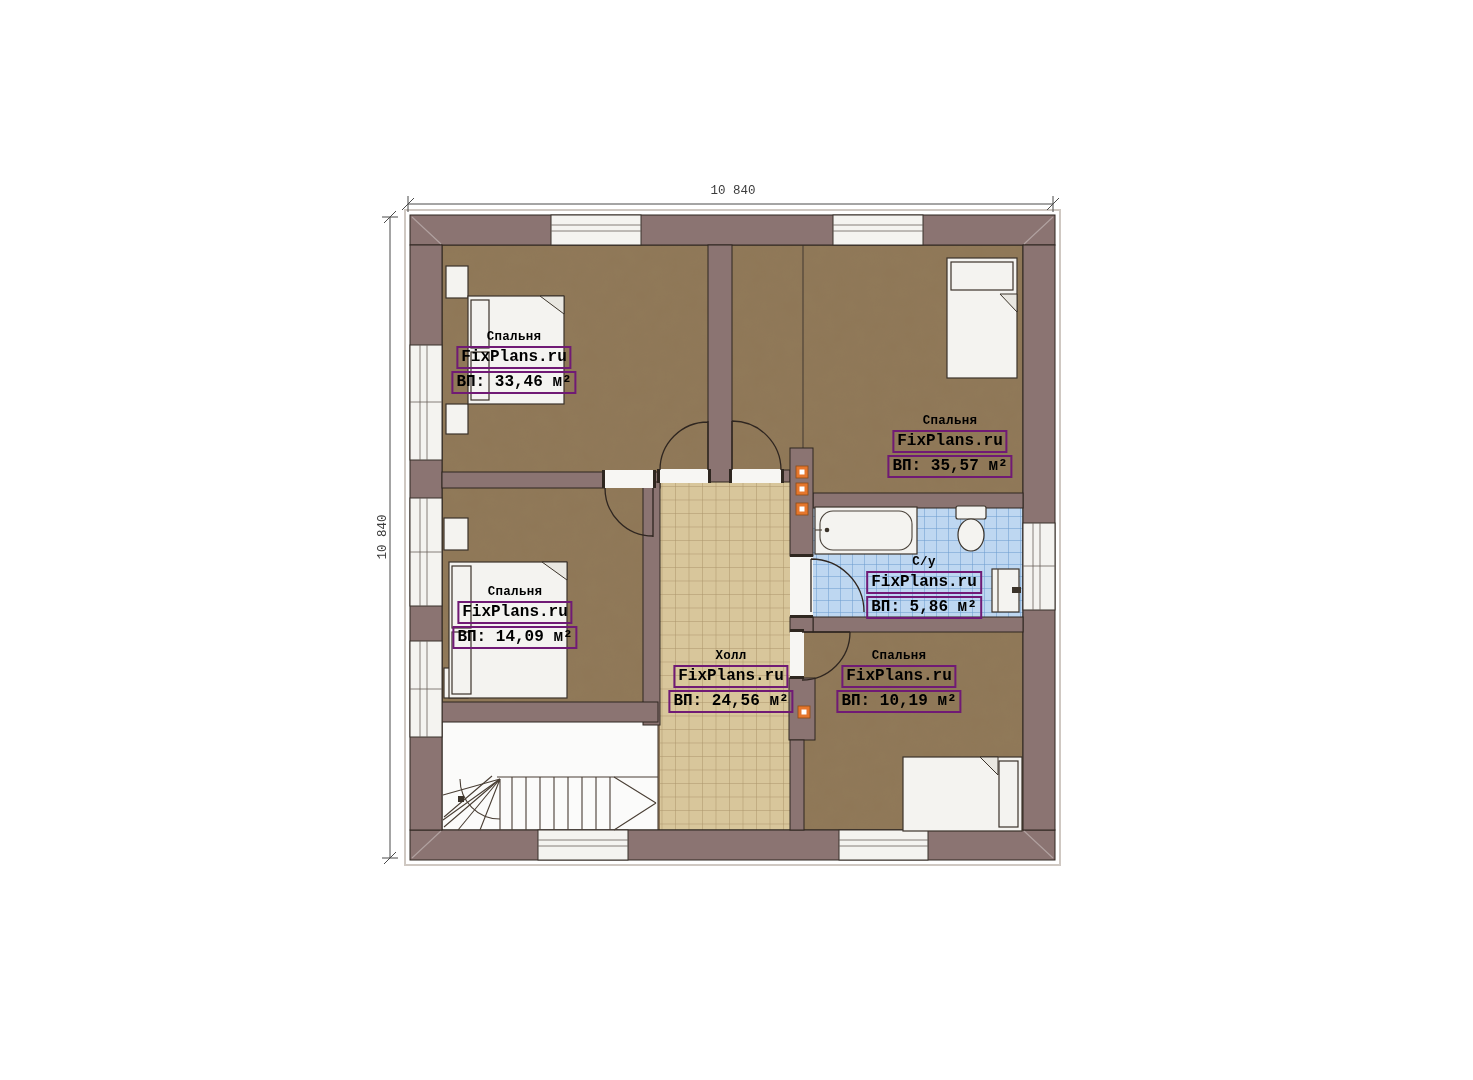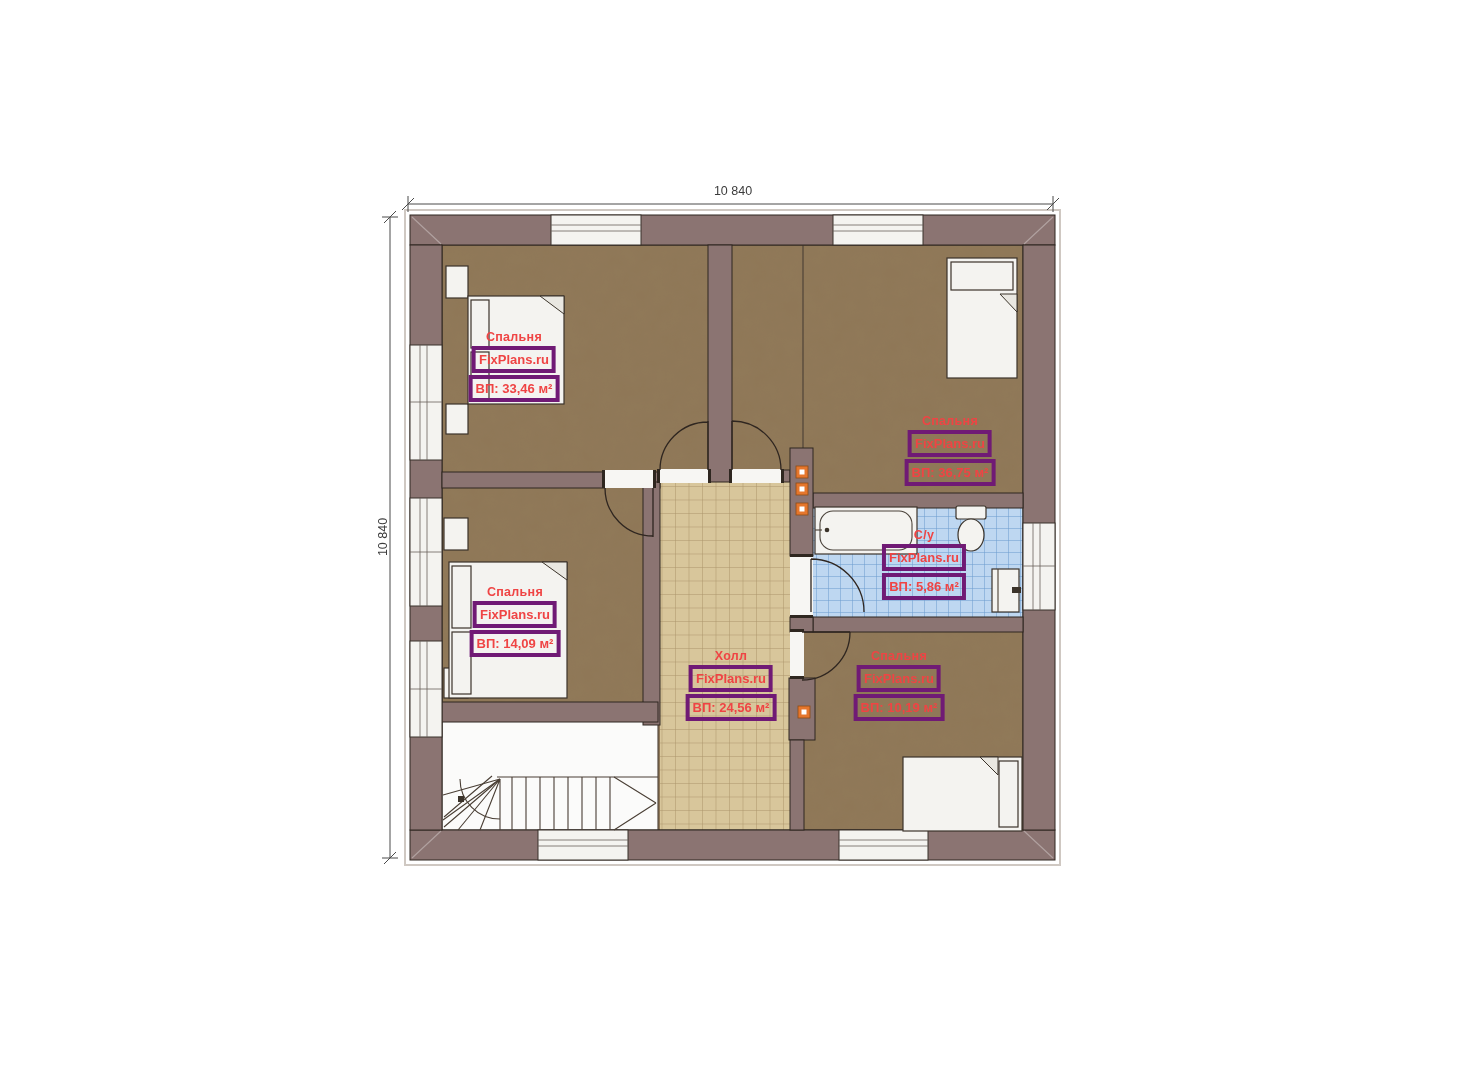--- a/index.html
+++ b/index.html
@@ -1,17 +1,17 @@
 <!DOCTYPE html>
 <html style="--c-wall: #8b7472; --c-bedroom_floor: #8f7757; --c-hall_floor: #d8c69b; --c-bath_floor: #bed7f1; --c-vent: #e5762c; --c-outline: #2f2620;"><head>
 <meta charset="utf-8">
 <style>
   html,body{margin:0;padding:0;background:#ffffff;}
   .stage{position:relative;width:1352px;height:1080px;background:#fff;overflow:hidden;
-         font-family:Liberation Sans, sans-serif;border-radius:14px;}
+         font-family:Liberation Mono, monospace;border-radius:14px;}
   svg{position:absolute;left:0;top:0;}
 
   
   .wall   {fill:var(--c-wall,#8b7472);stroke:var(--c-outline,#2f2620);stroke-width:1;}
   .floor-bed {fill:var(--c-bedroom_floor,#8f7757);}
   .floor-hall{fill:var(--c-hall_floor,#d8c69b);}
   .floor-bath{fill:var(--c-bath_floor,#bed7f1);}
   .floor-stair{fill:#fbfbfa;}
   .ln     {stroke:var(--c-outline,#2f2620);stroke-width:1.3;fill:none;}
   .thin   {stroke:#4a3f35;stroke-width:1.1;fill:none;}
@@ -23,23 +23,23 @@
   .jamb   {fill:#2f2720;}
   .vent   {fill:var(--c-vent,#e5762c);stroke:#8d4c16;stroke-width:0.8;}
   .ventc  {fill:#ffffff;}
   .dimline{stroke:#4a4a4a;stroke-width:1;fill:none;}
   .mitre  {stroke:rgba(255,255,255,0.32);stroke-width:1.2;}
   .frame  {fill:none;stroke:#cfc8c2;stroke-width:2;}
   .innerline{fill:none;stroke:var(--c-outline,#2f2620);stroke-width:1;}
 
   
   .room-label{position:absolute;display:flex;flex-direction:column;align-items:center;
-              transform:translateX(-50%);z-index:5;color:#ef4444;}
+              transform:translateX(-50%);z-index:5;color:#000000;}
   .room-label .rn{font-size:12.5px;font-weight:bold;letter-spacing:0.3px;line-height:14px;}
-  .room-label .bx{border:4px solid #701a75;padding:0 3px;margin-top:2px;font-size:13px;
+  .room-label .bx{border:2px solid #701a75;padding:0 3px;margin-top:2px;font-size:16px;
                   font-weight:bold;line-height:19px;white-space:nowrap;background:transparent;}
   .dim{position:absolute;font-size:12.5px;color:#3c3c3c;z-index:5;}
   .dim-top{transform:translateX(-50%);}
   .dim-left{transform:translate(-50%,-50%) rotate(-90deg);}
 </style>
 </head>
 <body>
 
 <div class="stage">
 
@@ -245,30 +245,30 @@
 
   <div class="room-label" style="left:514px;top:330px;">
     <div class="rn">Спальня</div>
     <div class="bx">FixPlans.ru</div>
     <div class="bx">ВП: 33,46 м²</div>
   </div>
 
   <div class="room-label" style="left:950px;top:414px;">
     <div class="rn">Спальня</div>
     <div class="bx">FixPlans.ru</div>
-    <div class="bx">ВП: 36,75 м²</div>
+    <div class="bx">ВП: 35,57 м²</div>
   </div>
 
   <div class="room-label" style="left:515px;top:585px;">
     <div class="rn">Спальня</div>
     <div class="bx">FixPlans.ru</div>
     <div class="bx">ВП: 14,09 м²</div>
   </div>
 
-  <div class="room-label" style="left:924px;top:528px;align-items:center;">
+  <div class="room-label" style="left:924px;top:555px;align-items:center;">
     <div class="rn">С/у</div>
     <div class="bx">FixPlans.ru</div>
     <div class="bx">ВП: 5,86 м²</div>
   </div>
 
   <div class="room-label" style="left:731px;top:649px;text-align:center;">
     <div class="rn">Холл</div>
     <div class="bx">FixPlans.ru</div>
     <div class="bx">ВП: 24,56 м²</div>
   </div>

